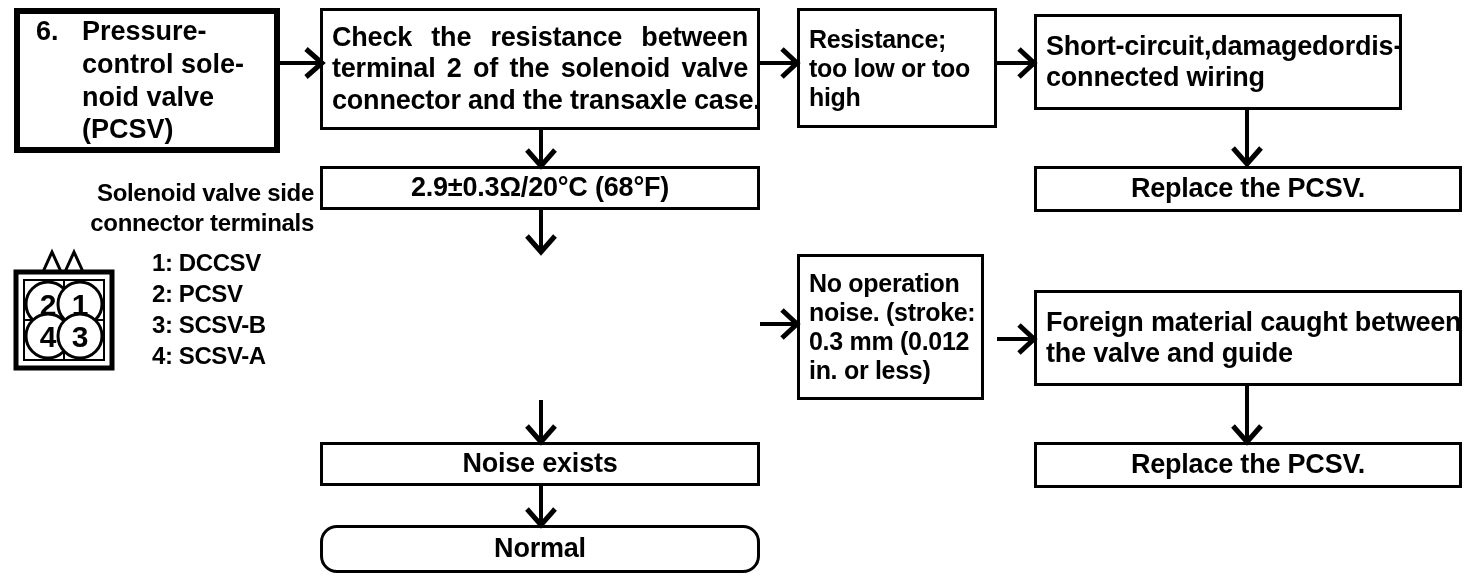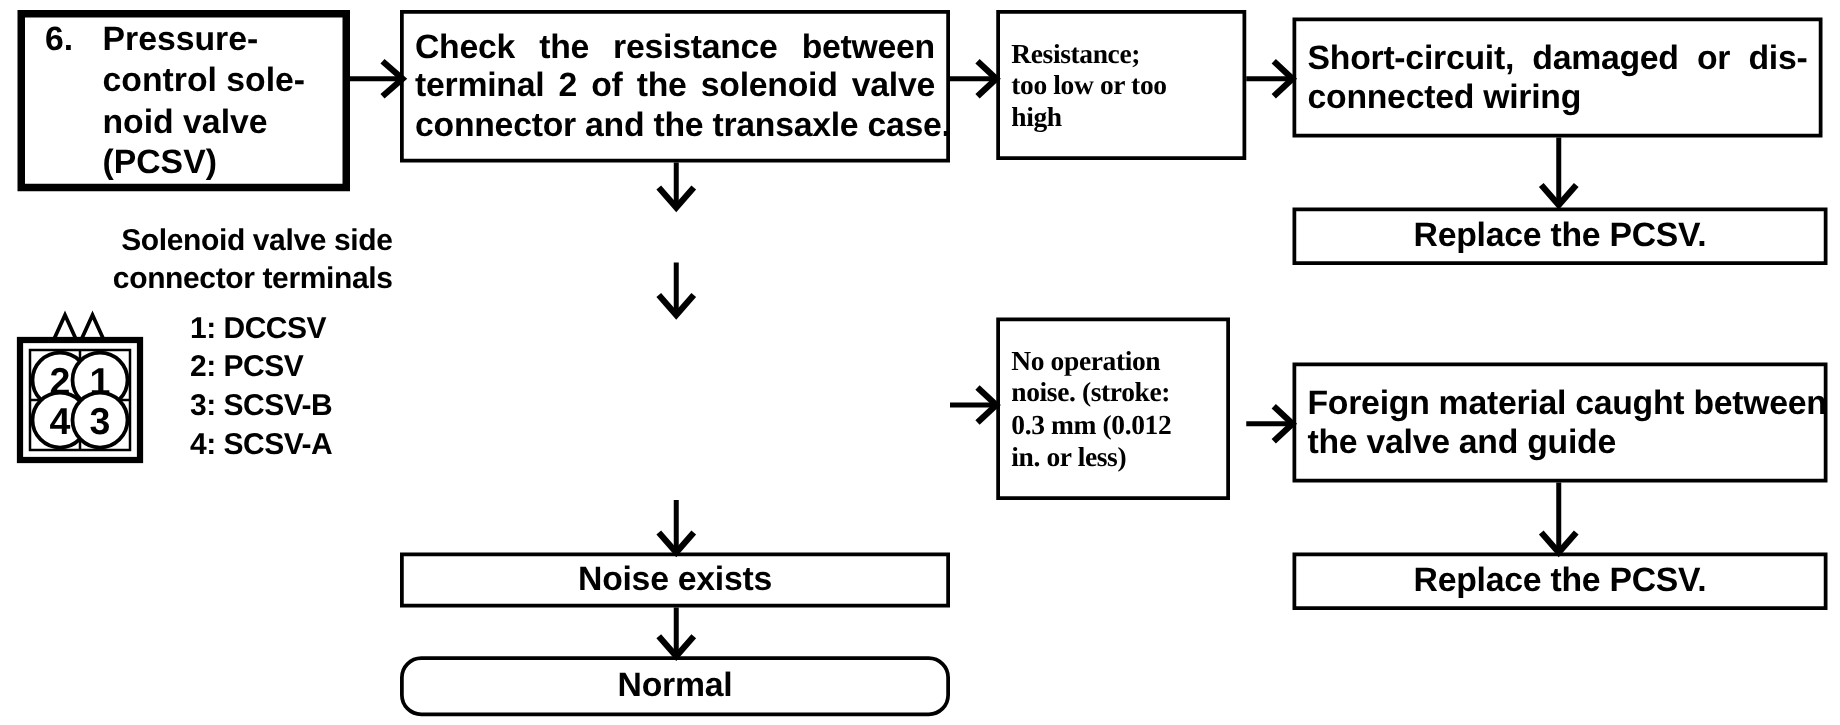--- a/index.html
+++ b/index.html
@@ -34,24 +34,23 @@
   }
   .box.pad {
     padding: 3px 9px;
   }
   .t-main {
     font-size: 27px;
     font-weight: bold;
     letter-spacing: -0.2px;
   }
   .t-small {
-    font-size: 22px;
+    font-size: 25px;
     font-weight: bold;
     letter-spacing: -0.3px;
-    font-family: Liberation Serif, serif;
   }
   .center { text-align: center; }
   .box.center .line { text-align: center; }
 
   
   #start-box {
     border-width: 6px;
     padding: 6px 16px;
   }
   #start-box .line {
@@ -172,20 +171,23 @@
       <span>terminal</span>
       <span>2</span>
       <span>of</span>
       <span>the</span>
       <span>solenoid</span>
       <span>valve</span>
     </span>
     <span class="line">connector and the transaxle case.</span>
   </div>
 
+  <div class="box center t-main" id="box-resistance-spec" style="left:320px; top:166px; width:440px; height:44px;">
+    <span class="line">2.9±0.3Ω/20°C (68°F)</span>
+  </div>
 
 
   <div class="box center t-main" id="box-noise-exists" style="left:320px; top:442px; width:440px; height:44px;">
     <span class="line">Noise exists</span>
   </div>
 
   <div class="box center t-main" id="box-normal" style="left:320px; top:525px; width:440px; height:48px;border-radius:17px;">
     <span class="line">Normal</span>
   </div>
 
@@ -195,21 +197,21 @@
     <span class="line">high</span>
   </div>
 
   <div class="box pad t-small" id="box-no-operation-noise" style="left:797px; top:254px; width:187px; height:146px;">
     <span class="line">No  operation</span>
     <span class="line">noise. (stroke:</span>
     <span class="line">0.3 mm (0.012</span>
     <span class="line">in. or less)</span>
   </div>
 
-  <div class="box pad just t-main" id="box-wiring-fault" style="left:1034px; top:14px; width:424px; height:96px;">
+  <div class="box pad just t-main" id="box-wiring-fault" style="left:1034px; top:14px; width:368px; height:96px;">
     <span class="line j">
       <span>Short-circuit,</span>
       <span>damaged</span>
       <span>or</span>
       <span>dis-</span>
     </span>
     <span class="line">connected wiring</span>
   </div>
 
   <div class="box center t-main" id="box-replace-pcsv-top" style="left:1034px; top:166px; width:428px; height:46px;">

